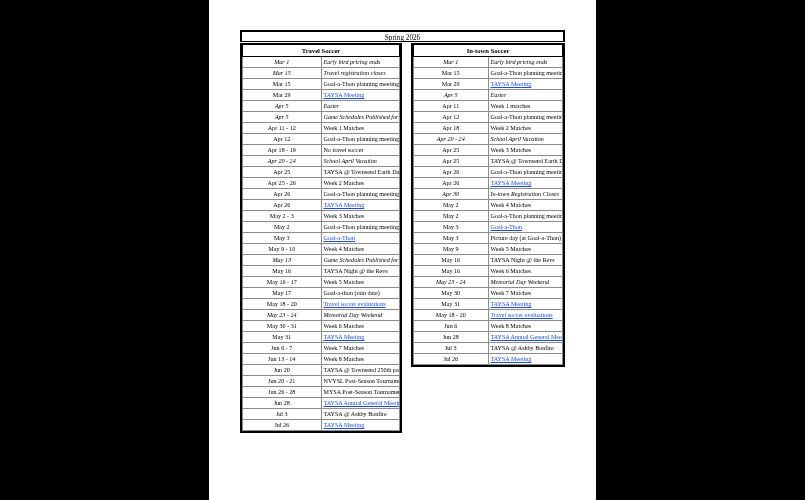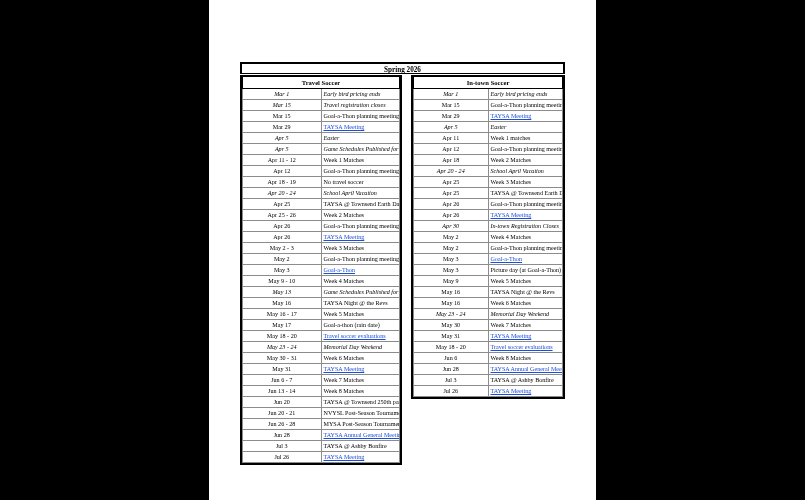--- a/index.html
+++ b/index.html
@@ -31,25 +31,24 @@
     width: 325px;
   }
   
   .title-bar {
     border: 2px solid #000;
     border-bottom: 1px solid #000;
     height: 12px;
     line-height: 12px;
     text-align: center;
     font-size: 7.2px;
-    font-weight: bold;
+    font-weight: normal;
     font-family: "Liberation Serif", serif;
     background: #ffffff;
     box-sizing: border-box;
-    margin-top: 32px;
   }
   .columns {
     display: flex;
     align-items: flex-start;
     justify-content: space-between;
     margin-top: 1px;
   }
   .col {
     border: 2px solid #000;
     box-sizing: border-box;

